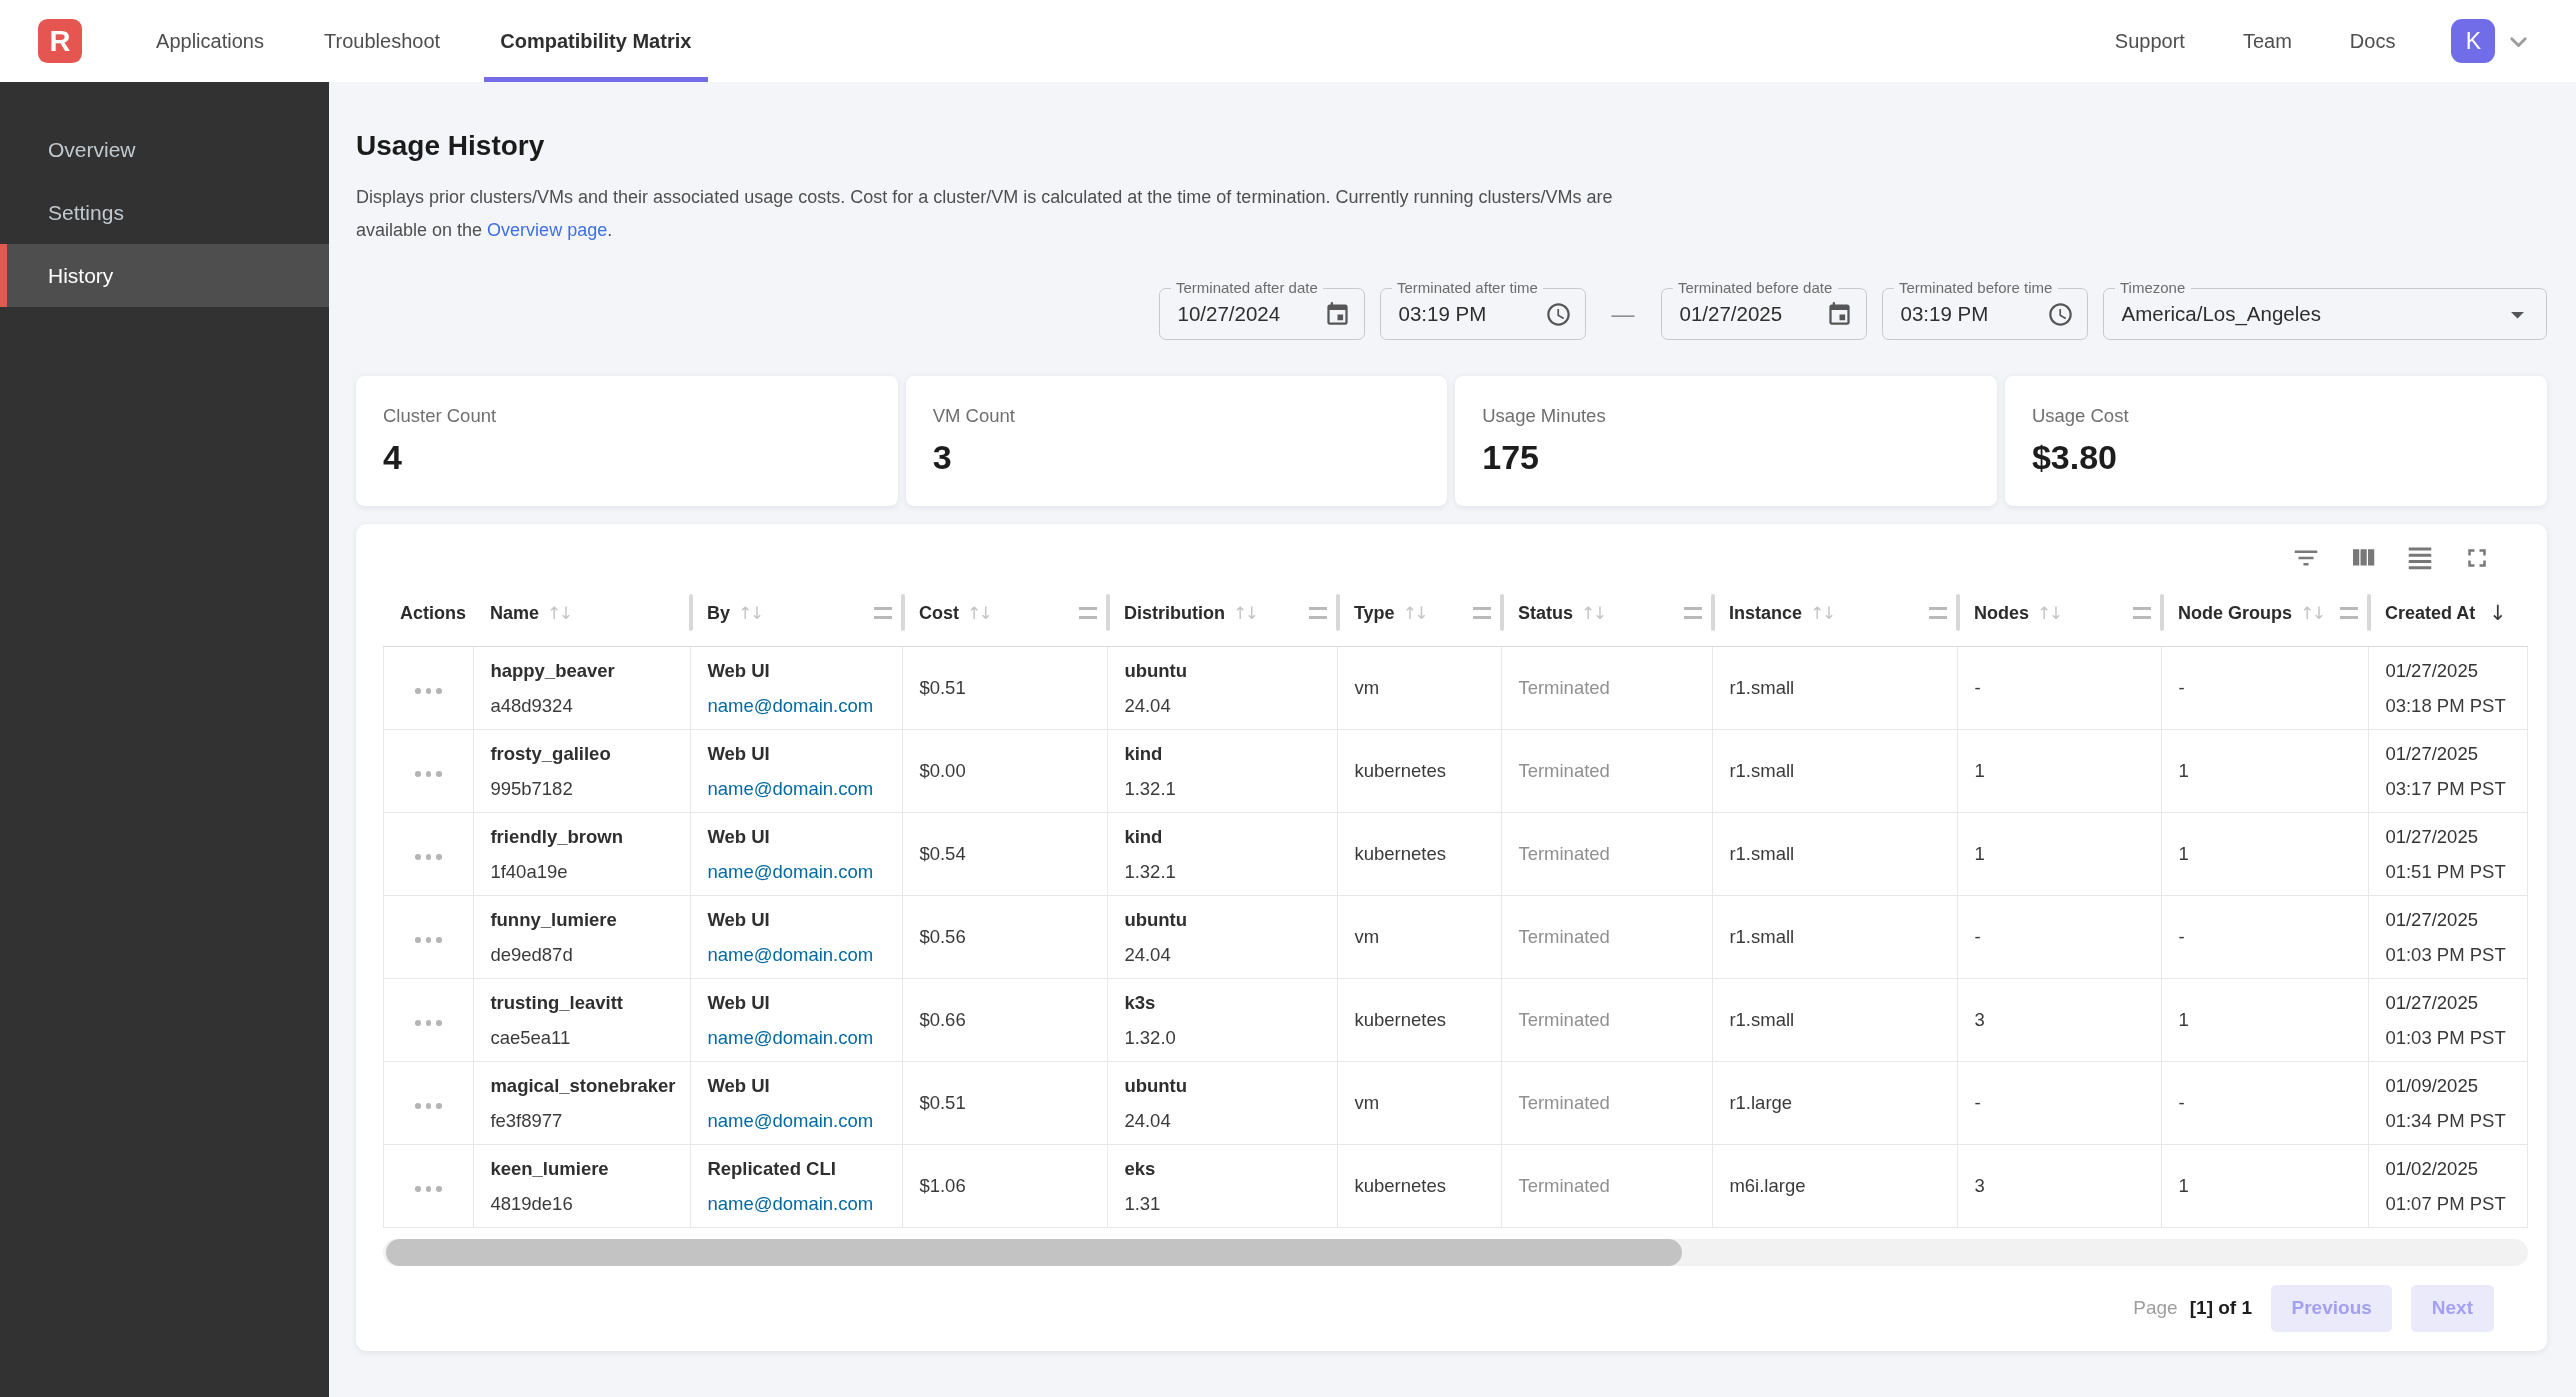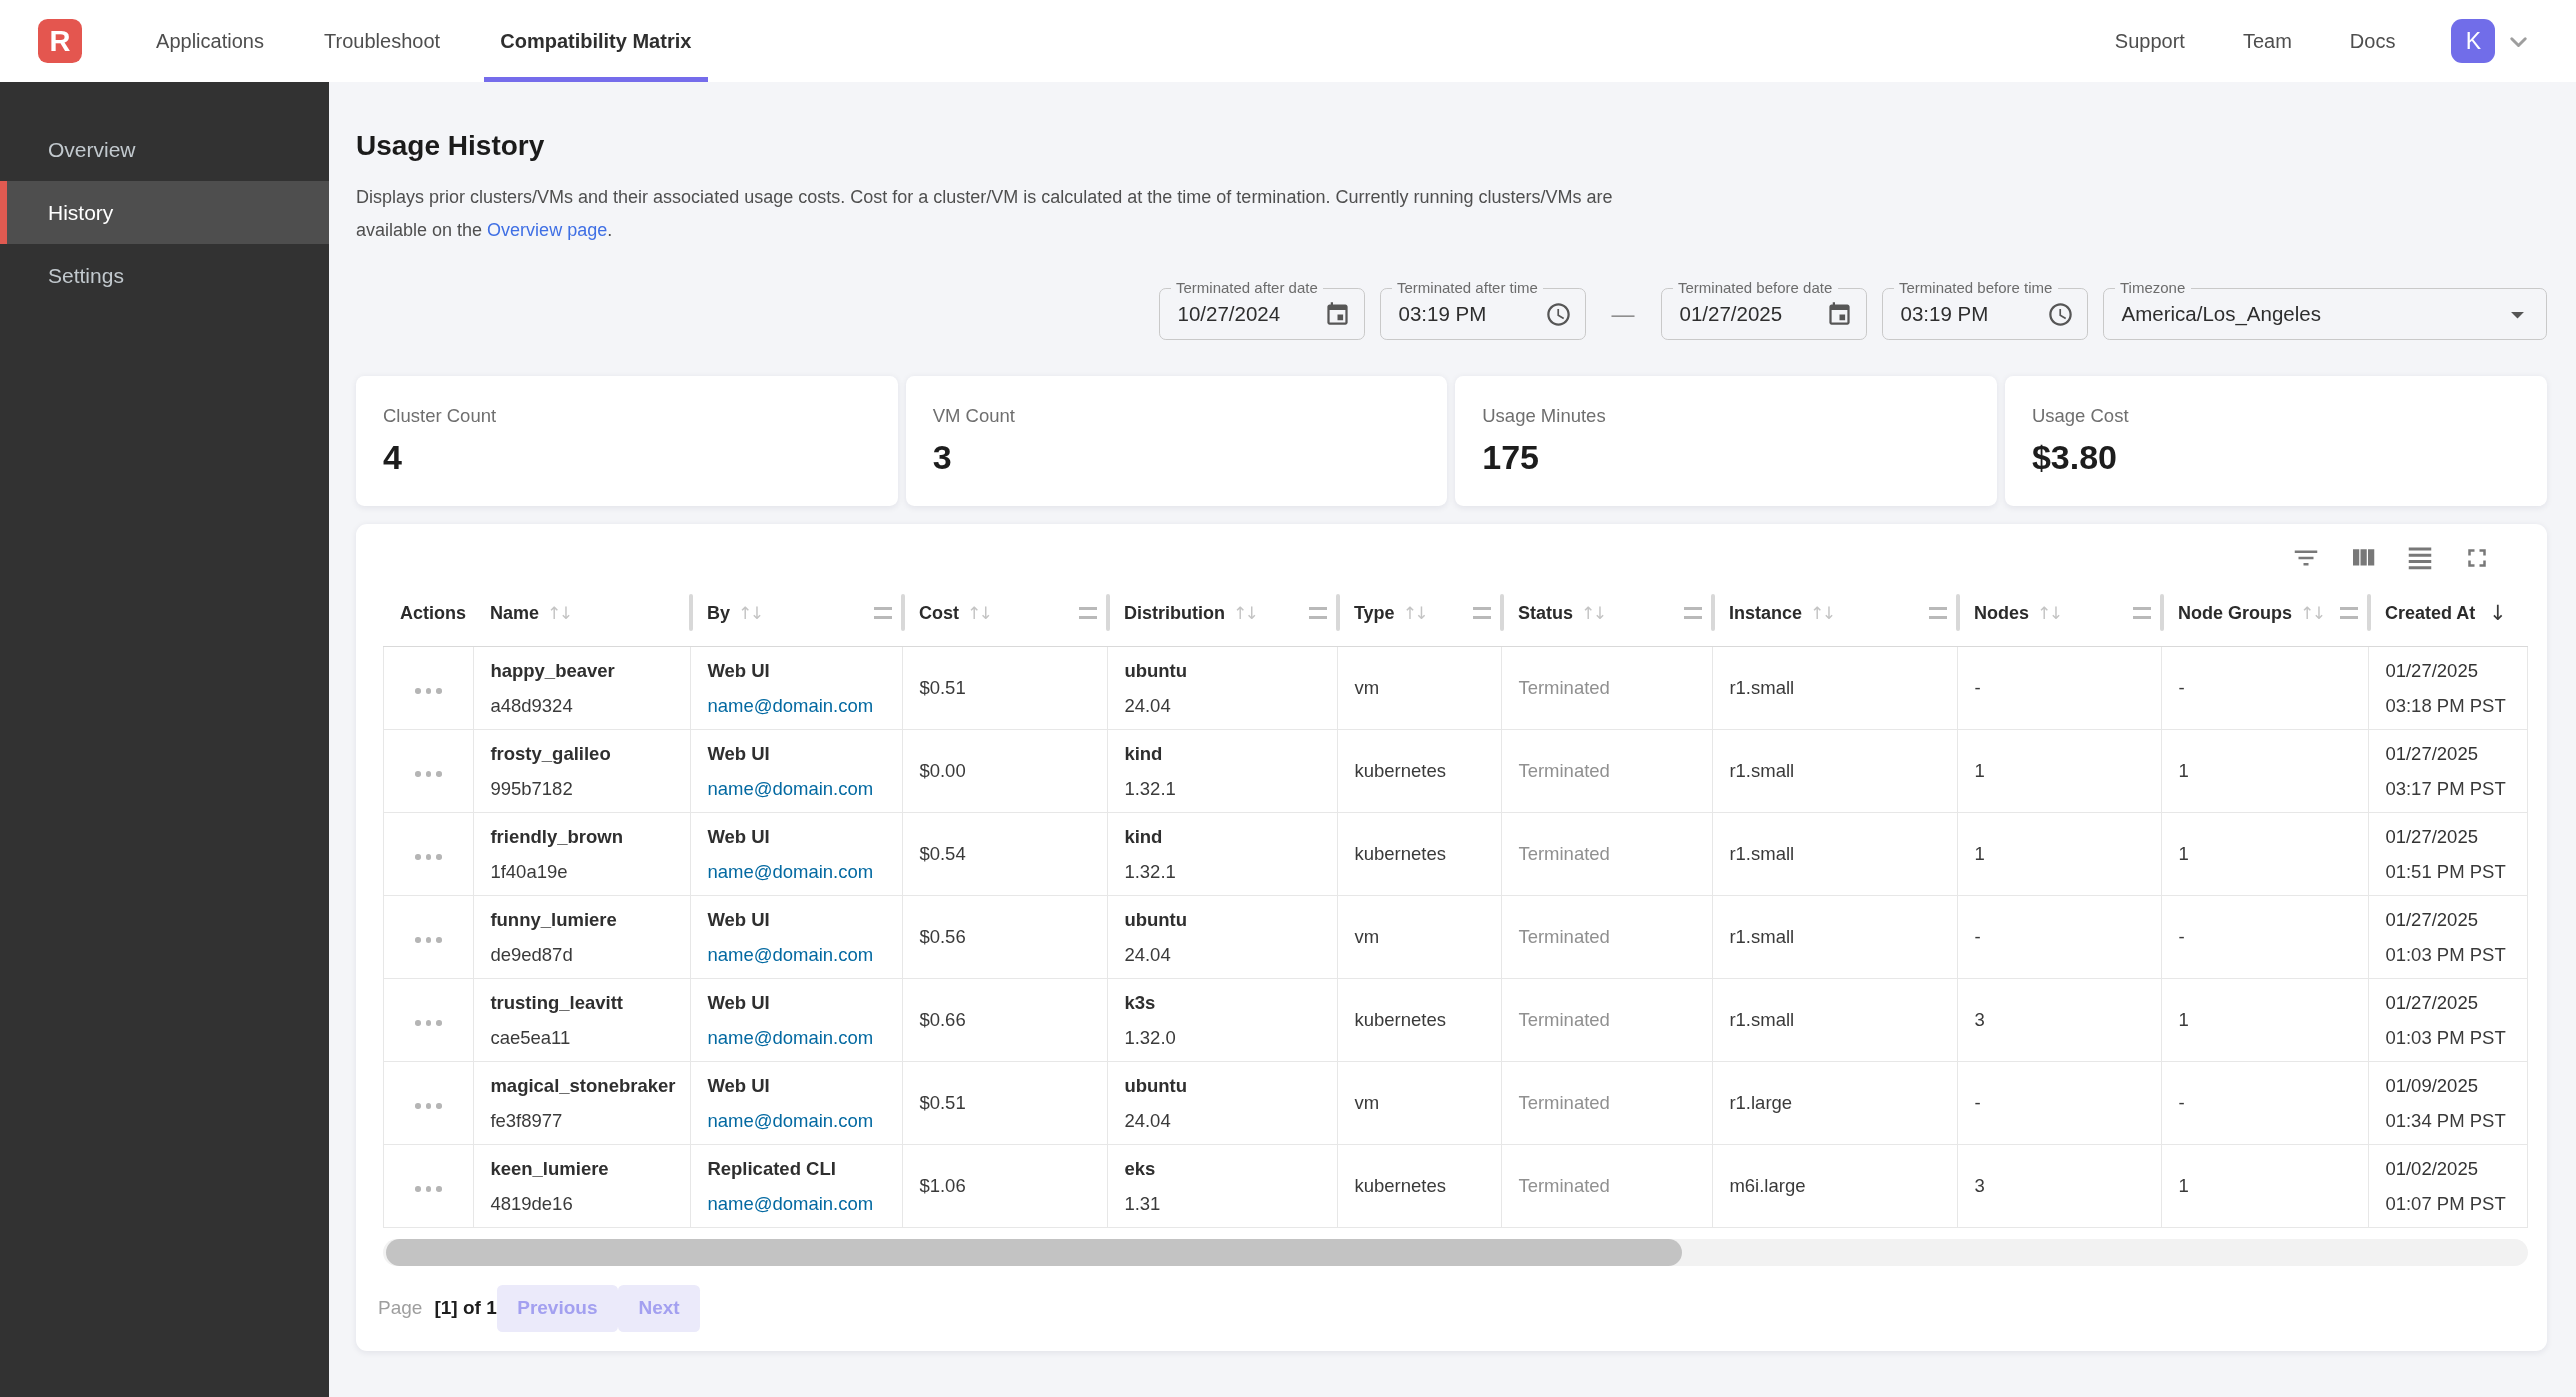--- a/index.html
+++ b/index.html
@@ -79,21 +79,21 @@
   .l1 { font-weight:700; color:#2f2f2f; line-height:27px; }
   .l2 { margin-top:8.2px; line-height:27px; }
   .created .l1 { font-weight:400; color:#333; }
   .email { color:#0369a1; text-decoration:none; cursor:pointer; }
   .status { color:#909090; }
   .dots { display:inline-flex; gap:4.8px; cursor:pointer; }
   .dots i { width:5.5px; height:5.5px; border-radius:50%; background:#b5b5b5; }
   
   .hscroll { margin:11px 18.5px 0 27px; height:27px; border-radius:13.7px; background:#f2f2f2; position:relative; }
   .hscroll-thumb { position:absolute; left:3.4px; top:0; height:27px; width:1296px; border-radius:13.7px; background:#c3c3c3; cursor:grab; }
-  .pager { display:flex; justify-content:flex-start; align-items:center; margin-top:19px; padding-right:53px; font-size:19px;margin-left:22px; }
+  .pager { display:flex; justify-content:flex-end; align-items:center; gap:19px; margin-top:19px; padding-right:53px; font-size:19px;margin-left:22px; }
   .page-text { color:#9e9e9e; }
   .page-num { color:#1d1d1d; font-weight:700; margin-left:6.8px; }
   .pg-btn { background:#ebeafa; color:#a3a0f0; font-weight:700; font-size:19px; border:none;
             border-radius:5.5px; padding:12.3px 20.5px; font-family:inherit; cursor:pointer; }
 </style>
 </head>
 <body>
 
 <header class="topnav">
   <div class="logo">R</div>
@@ -130,26 +130,26 @@
 </header>
 
 <div class="shell">
 
   <aside class="sidebar">
 
       <div class="side-item">
         <span>Overview</span>
       </div>
 
+      <div class="side-item">
+        <span>Settings</span>
+      </div>
+
       <div class="side-item active">
         <span>History</span>
-      </div>
-
-      <div class="side-item">
-        <span>Settings</span>
       </div>
 
   </aside>
 
   <main class="main">
     <h1 class="page-title">Usage History</h1>
     <p class="page-desc"><span>Displays prior clusters/VMs and their associated usage costs. Cost for a cluster/VM is calculated at the time of termination. Currently running clusters/VMs are available on the </span><a>Overview page</a><span>.</span></p>
 
     <div class="filters">
 

